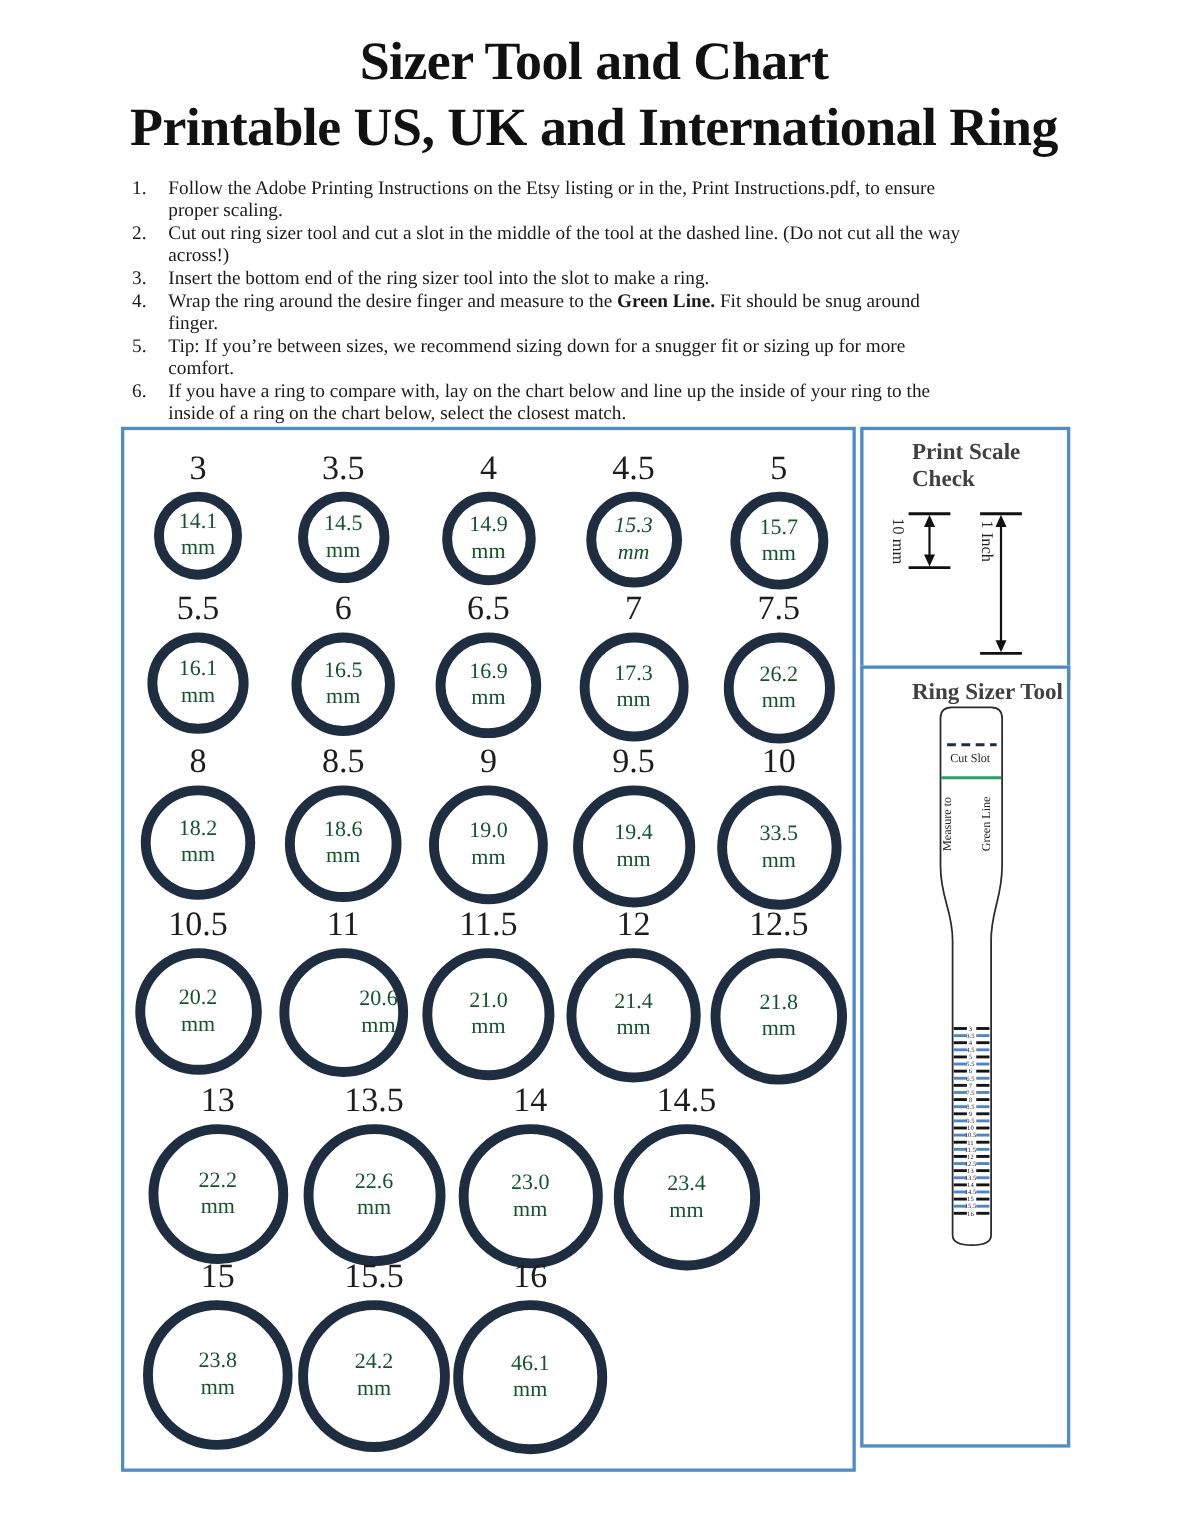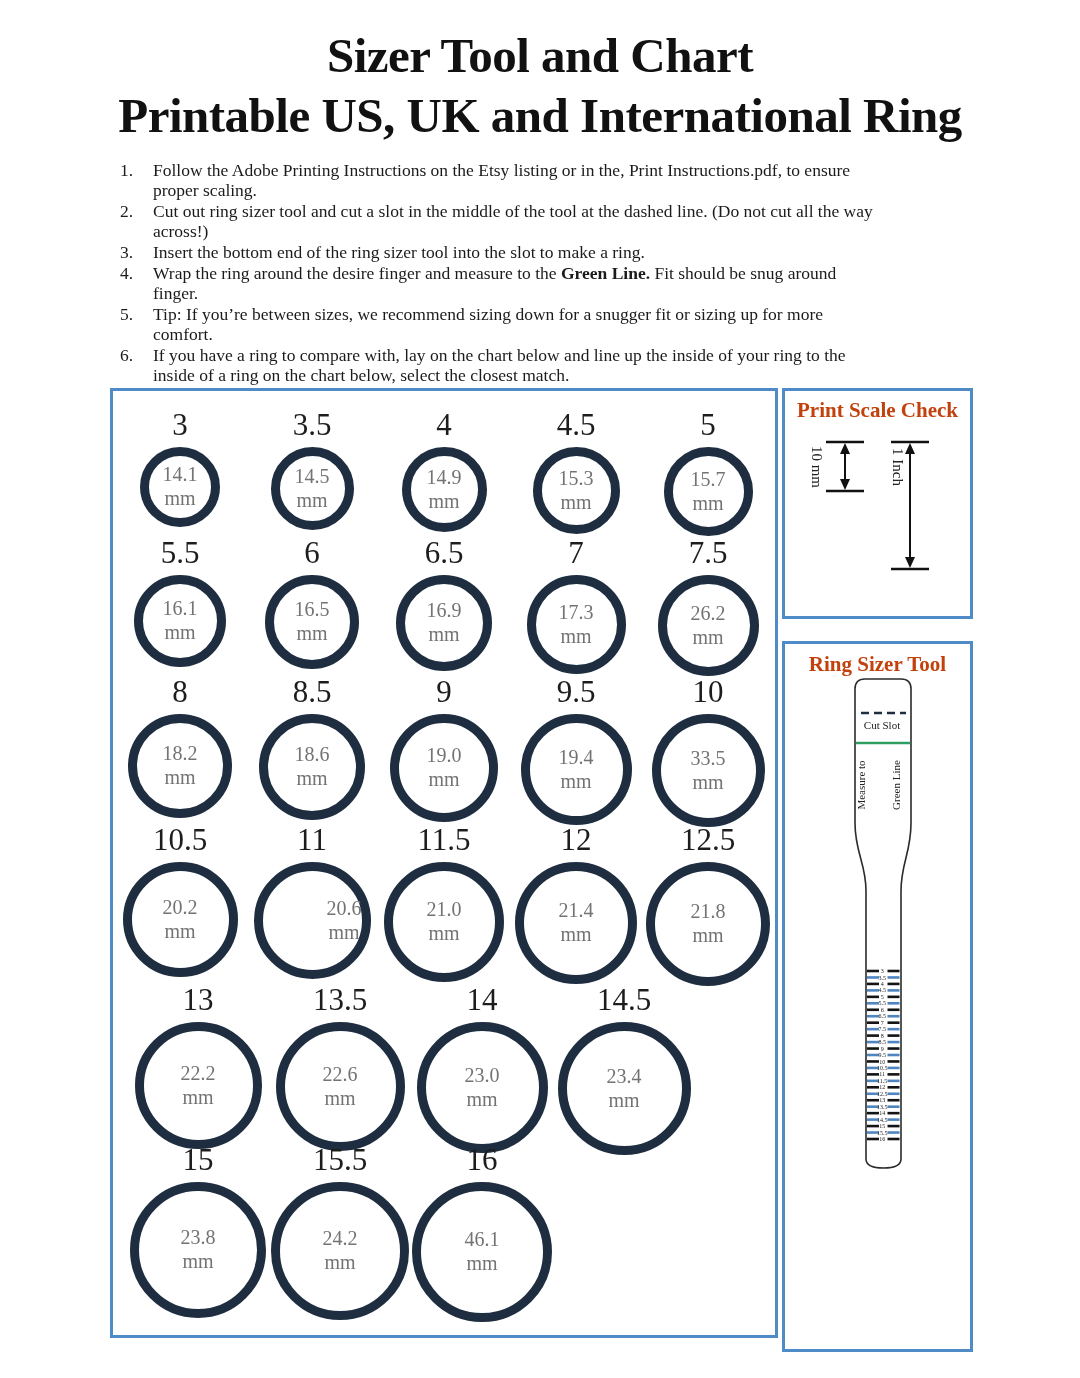--- a/index.html
+++ b/index.html
@@ -15,37 +15,37 @@
   
   .instructions{margin:14px 0 0 120px;width:830px;}
   .instr-item{display:flex;font-size:17.5px;line-height:20.6px;}
   .instr-num{flex:none;width:24px;margin-right:9px;}
   .instr-text{flex:1;white-space:pre-line;}
   .instr-bold{font-weight:bold;}
   
   .box{position:absolute;border:3px solid #4f8bc6;background:#fff;box-sizing:border-box;}
   .chart-box{left:110px;top:388px;width:668px;height:950px;}
   .psc-box{left:782px;top:388px;width:191px;height:231px;}
-  .rst-box{left:782px;top:641px;width:191px;height:711px;}
-  .panel-title{font-weight:bold;font-size:21px;text-align:center;color:#c2410c;}
+  .rst-box{left:782px;top:605px;width:191px;height:711px;}
+  .panel-title{font-weight:bold;font-size:21px;text-align:left;color:#404040;padding-left:44px;}
   .psc-box .panel-title{padding-top:7px;}
   .rst-box .panel-title{padding-top:8px;}
   
   .rings-row{position:absolute;left:0;width:100%;display:flex;box-sizing:border-box;}
   .rings-row.full{justify-content:space-between;padding:0 1px;}
   .rings-row.partial{justify-content:flex-start;padding-left:14px;}
   .ring-cell{display:flex;flex-direction:column;align-items:center;}
   .rings-row.full .ring-cell{width:20%;}
   .rings-row.partial .ring-cell{width:142px;flex:none;}
   .ring-size{font-size:31px;height:40px;line-height:40px;color:#1d1d1d;}
   .ring{
     border:9px solid #1e2e40;border-radius:50%;box-sizing:border-box;
     display:flex;align-items:center;justify-content:center;margin-top:2px;background:#fff;
   }
-  .ring-text{text-align:center;font-size:20px;line-height:1.18;color:#737373;}
+  .ring-text{text-align:center;font-size:20px;line-height:1.18;color:#14532d;}
   
   svg text{font-family:"Liberation Serif", serif;fill:#222;}
 </style>
 </head>
 <body>
 
 <div class="page">
 
   <div class="title">
     <div>Sizer Tool and Chart</div>
@@ -111,21 +111,21 @@
     <div class="ring" style="width: 85px; height: 85px; border-color: rgb(30, 46, 64);">
       <div class="ring-text">
         <span>14.9</span><br>
         <span>mm</span>
       </div>
     </div>
   </div>
 
   <div class="ring-cell">
     <div class="ring-size">4.5</div>
-    <div class="ring" style="width: 87px; height: 87px; border-color: rgb(30, 46, 64);">
+    <div class="ring" style="width: 87px; height: 87px; border-color: rgb(30, 46, 64); font-style: italic;">
       <div class="ring-text">
         <span>15.3</span><br>
         <span>mm</span>
       </div>
     </div>
   </div>
 
   <div class="ring-cell">
     <div class="ring-size">5</div>
     <div class="ring" style="width: 89px; height: 89px; border-color: rgb(30, 46, 64);">

